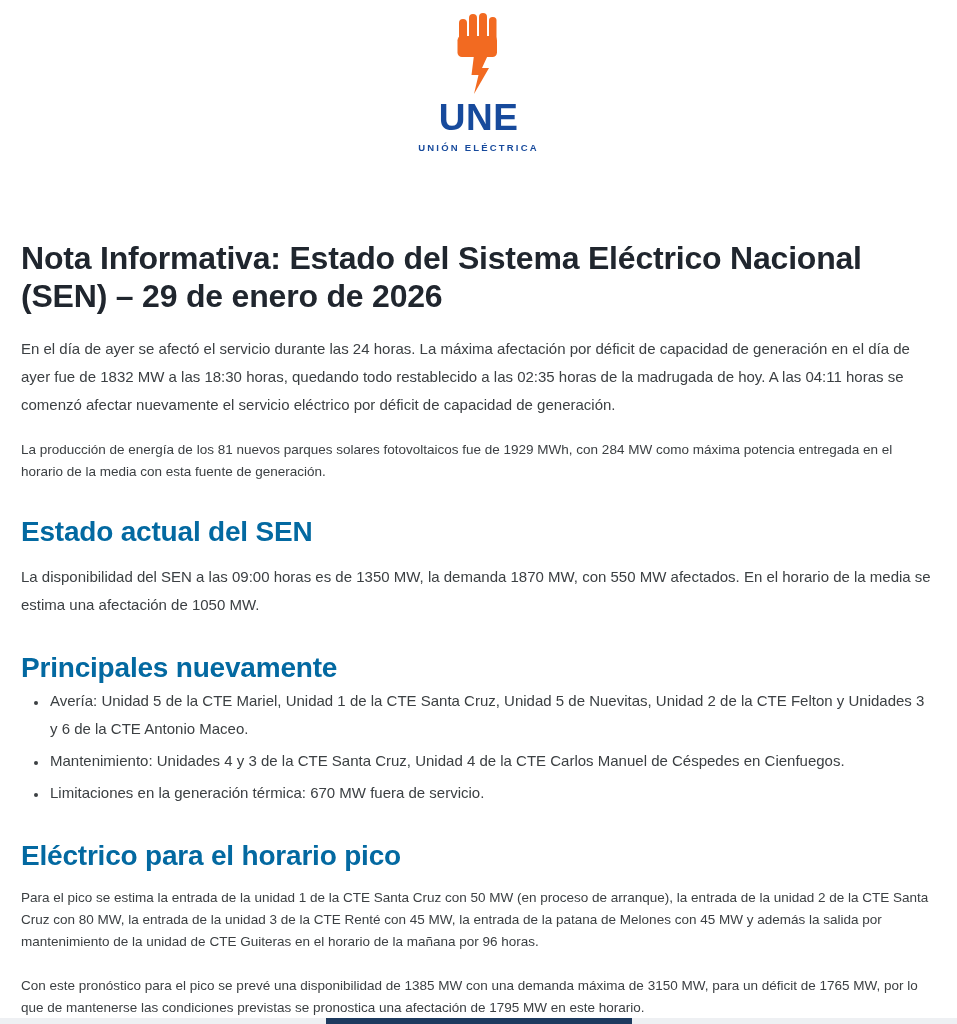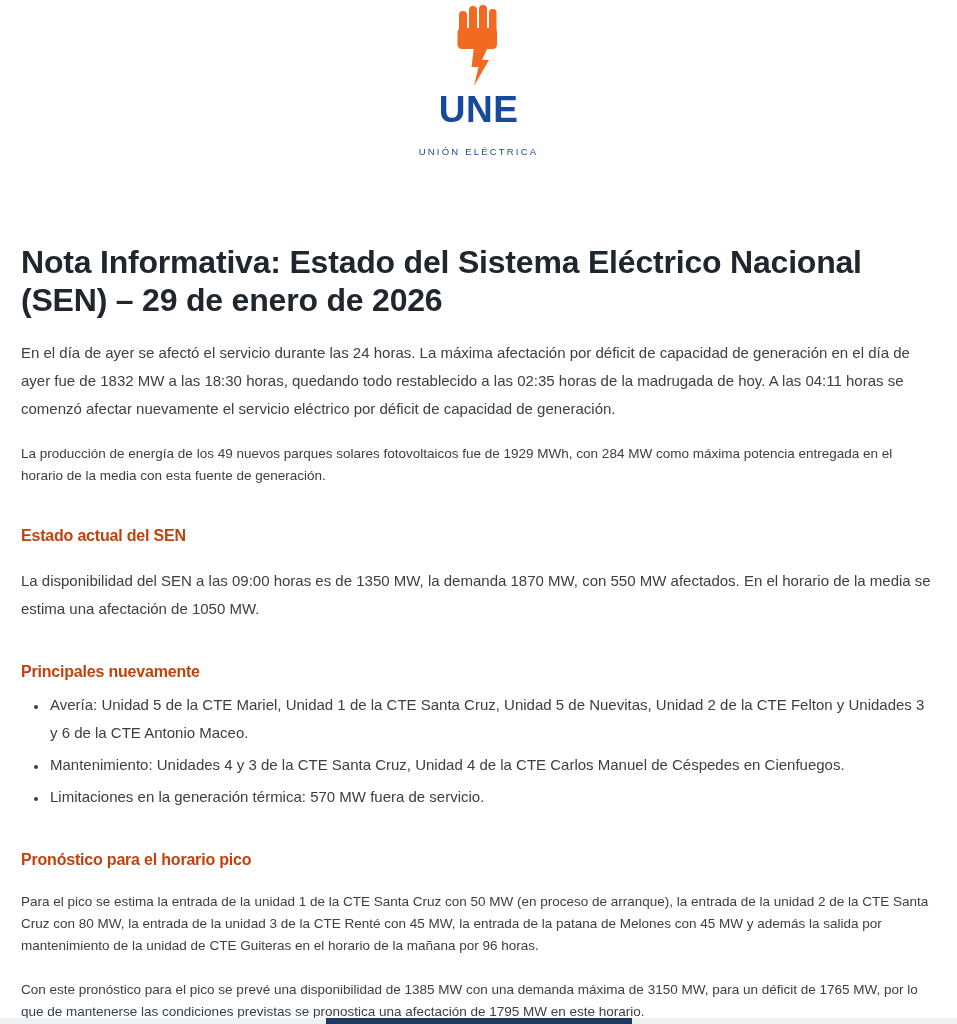--- a/index.html
+++ b/index.html
@@ -6,45 +6,45 @@
   html, body { background: #ffffff; }
   body {
     width: 957px; height: 1024px;
     position: relative; overflow: hidden;
     font-family: "Liberation Sans", "DejaVu Sans", sans-serif;
     color: #3c4043;
   }
   .page { padding: 0 21px; }
 
   
-  .site-header { text-align: center; }
+  .site-header { padding-top: 8px; text-align: center; }
   .logo-icon svg { display: block; margin: 0 auto; width: 62px; height: 90px; }
   .logo-acronym {
     margin-top: 1px;
     font-size: 37px; font-weight: 800; letter-spacing: 0.5px;
     color: #174a9c; line-height: 1.0;
   }
   .logo-subtitle {
-    margin-top: 18px;
-    font-size: 9.5px; font-weight: 400; letter-spacing: 2.2px;
+    margin-top: 6px;
+    font-size: 9.5px; font-weight: 700; letter-spacing: 2.2px;
     color: #174a9c;
   }
 
   
   h1.page-title {
     margin-top: 86px;
     font-size: 32px; line-height: 38px; font-weight: 700;
     color: #20262e; letter-spacing: -0.2px;
   }
   p.body-lg { margin-top: 20px; font-size: 15px; line-height: 28px; }
   p.body-sm { margin-top: 20px; font-size: 13.5px; line-height: 22px; }
   h2.section-heading {
     margin-top: 34px;
-    font-size: 16px; line-height: 30px; font-weight: 700;
-    color: #c2410c; letter-spacing: -0.2px;
+    font-size: 28px; line-height: 30px; font-weight: 700;
+    color: #0369a1; letter-spacing: -0.2px;
   }
   h2 + p.body-lg, h2 + p.body-sm { margin-top: 16px; }
   ul.incident-list { margin-top: 4px; padding-left: 27px; list-style: disc outside; }
   ul.incident-list li {
     font-size: 15px; line-height: 28px; margin-bottom: 4px;
     padding-left: 2px;
   }
   ul.incident-list li::marker { font-size: 12px; }
   p.body-sm + p.body-sm { margin-top: 22px; }
 
@@ -81,38 +81,38 @@
     </div>
     <div class="logo-acronym">UNE</div>
     <div class="logo-subtitle">UNIÓN ELÉCTRICA</div>
   </header>
 
   <main>
     <h1 class="page-title">Nota Informativa: Estado del Sistema Eléctrico Nacional (SEN) – 29 de enero de 2026</h1>
 
     <p class="body-lg">En el día de ayer se afectó el servicio durante las 24 horas. La máxima afectación por déficit de capacidad de generación en el día de ayer fue de 1832 MW a las 18:30 horas, quedando todo restablecido a las 02:35 horas de la madrugada de hoy. A las 04:11 horas se comenzó afectar nuevamente el servicio eléctrico por déficit de capacidad de generación.</p>
 
-    <p class="body-sm">La producción de energía de los 49 nuevos parques solares fotovoltaicos fue de 1929 MWh, con 284 MW como máxima potencia entregada en el horario de la media con esta fuente de generación.</p>
+    <p class="body-sm">La producción de energía de los 81 nuevos parques solares fotovoltaicos fue de 1929 MWh, con 284 MW como máxima potencia entregada en el horario de la media con esta fuente de generación.</p>
 
     <section>
       <h2 class="section-heading">Estado actual del SEN</h2>
       <p class="body-lg">La disponibilidad del SEN a las 09:00 horas es de 1350 MW, la demanda 1870 MW, con 550 MW afectados. En el horario de la media se estima una afectación de 1050 MW.</p>
     </section>
 
     <section>
       <h2 class="section-heading">Principales nuevamente</h2>
       <ul class="incident-list">
         <li>Avería: Unidad 5 de la CTE Mariel, Unidad 1 de la CTE Santa Cruz, Unidad 5 de Nuevitas, Unidad 2 de la CTE Felton y Unidades 3 y 6 de la CTE Antonio Maceo.</li>
         <li>Mantenimiento: Unidades 4 y 3 de la CTE Santa Cruz, Unidad 4 de la CTE Carlos Manuel de Céspedes en Cienfuegos.</li>
-        <li>Limitaciones en la generación térmica: 570 MW fuera de servicio.</li>
+        <li>Limitaciones en la generación térmica: 670 MW fuera de servicio.</li>
       </ul>
     </section>
 
     <section>
-      <h2 class="section-heading">Pronóstico para el horario pico</h2>
+      <h2 class="section-heading">Eléctrico para el horario pico</h2>
       <p class="body-sm">Para el pico se estima la entrada de la unidad 1 de la CTE Santa Cruz con 50 MW (en proceso de arranque), la entrada de la unidad 2 de la CTE Santa Cruz con 80 MW, la entrada de la unidad 3 de la CTE Renté con 45 MW, la entrada de la patana de Melones con 45 MW y además la salida por mantenimiento de la unidad de CTE Guiteras en el horario de la mañana por 96 horas.</p>
       <p class="body-sm">Con este pronóstico para el pico se prevé una disponibilidad de 1385 MW con una demanda máxima de 3150 MW, para un déficit de 1765 MW, por lo que de mantenerse las condiciones previstas se pronostica una afectación de 1795 MW en este horario.</p>
     </section>
   </main>
 
 </div>
 
 <div class="footer-band">
   <div class="footer-accent-bar"></div>
 </div>

